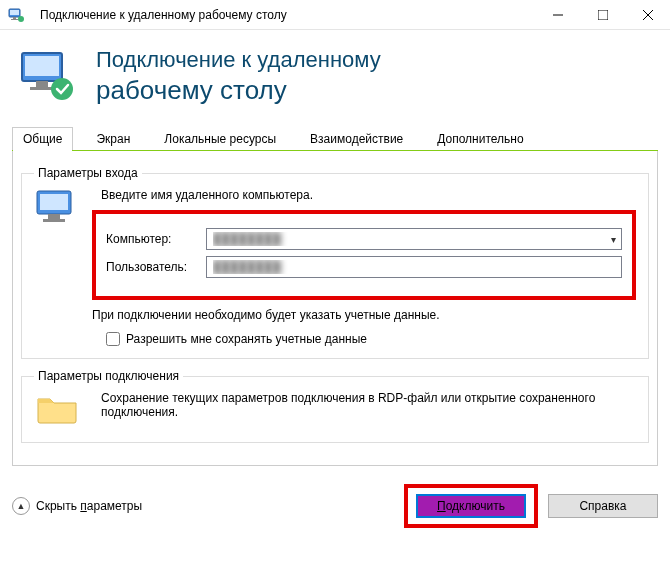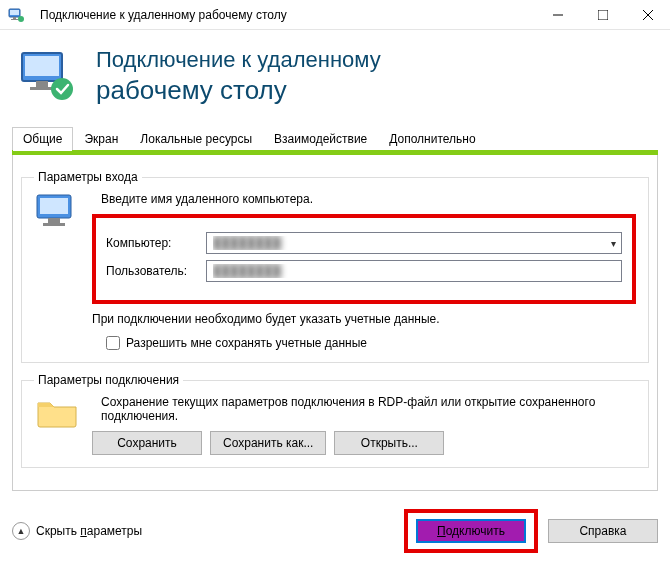--- a/index.html
+++ b/index.html
@@ -54,23 +54,24 @@
     font-weight: 400;
     font-size: 22px;
     color: #0c4a6e;
     line-height: 1.25;
   }
   .header h1 .bold { font-weight: 400; font-size: 26px; }
 
   .tabs {
     display: flex;
     margin: 0 12px;
-    border-bottom: 5px solid #84cc16;
+    border-bottom: 1px solid #84cc16;
     position: relative;
     top: 1px;
+    gap: 12px;
   }
   .tab {
     padding: 4px 10px;
     border: 1px solid transparent;
     border-bottom: none;
     font-size: 12px;
     cursor: default;
   }
   .tab.active {
     border-color: #ccc;
@@ -312,25 +313,20 @@
     <legend>Параметры подключения</legend>
     <div class="group-body">
       <div class="group-icon">
         <svg viewBox="0 0 46 36" width="46" height="36">
           <path d="M4 8 h12 l4 4 h22 v18 a2 2 0 0 1 -2 2 H6 a2 2 0 0 1 -2 -2 Z" fill="#ffe08a" stroke="#d6b24c"></path>
           <path d="M4 8 h12 l4 4 H4 Z" fill="#f5d06a"></path>
         </svg>
       </div>
       <div class="group-content">
         <p class="intro">Сохранение текущих параметров подключения в RDP-файл или открытие сохраненного подключения.</p>
-        <div class="btn-row">
-          <button class="btn">Сохранить</button>
-          <button class="btn">Сохранить как...</button>
-          <button class="btn">Открыть...</button>
-        </div>
       </div>
     </div>
   </fieldset>
 
 </div>
 
 <div class="bottom-bar">
   <div class="hide-params">
     <span class="circle-arrow">▲</span>
     <span><span>Скрыть </span><span class="underline-letter">п</span><span>араметры</span></span>

